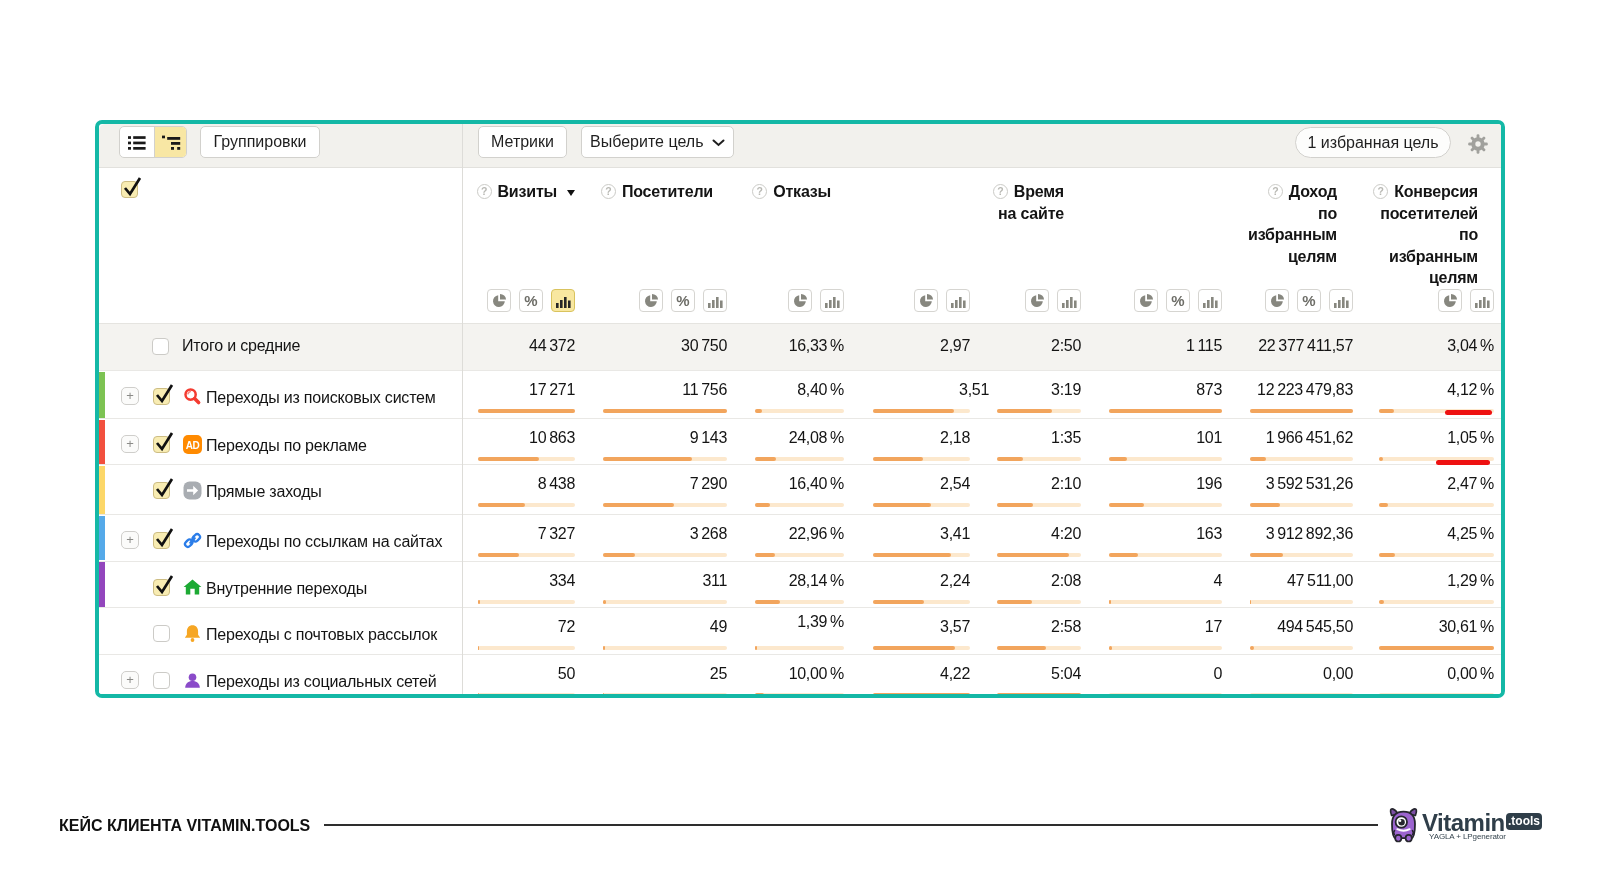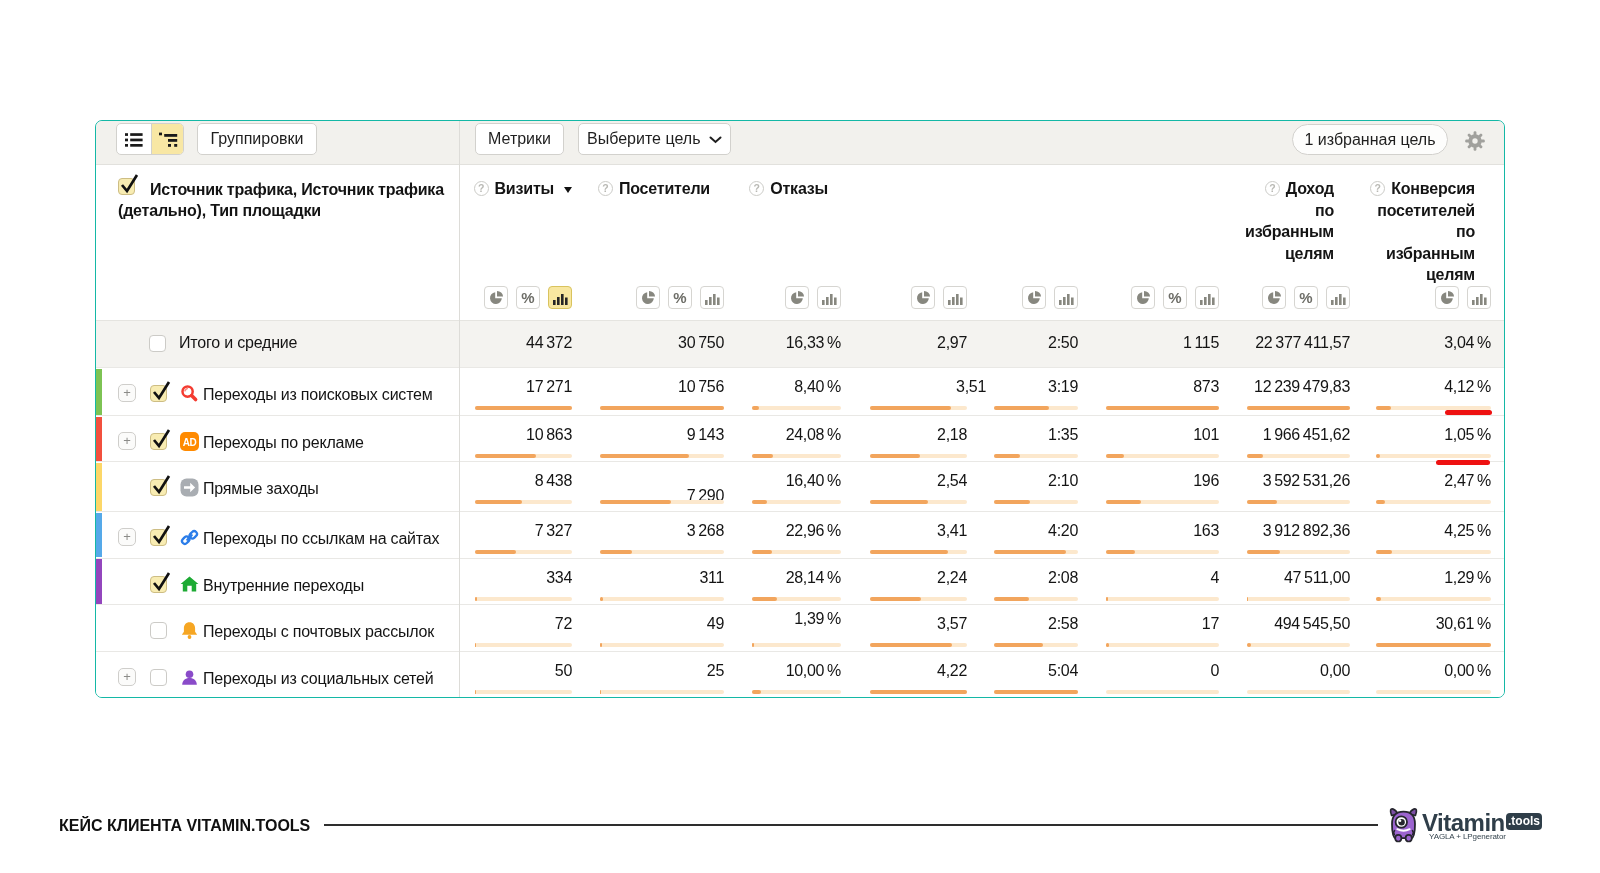--- a/index.html
+++ b/index.html
@@ -1,16 +1,16 @@
 <!DOCTYPE html>
 <html><head><meta charset="utf-8"><style>
 * { margin:0; padding:0; box-sizing:border-box; }
 html,body { width:1600px; height:873px; background:#fff; font-family:"Liberation Sans", sans-serif; position:relative; overflow:hidden; }
 .abs { position:absolute; }
-#panel { position:absolute; left:95px; top:120px; width:1410px; height:578px; border:1px solid #14b8a6; border-radius:7px; background:#fff; overflow:hidden; }
+#panel { position:absolute; left:95px; top:120px; width:1410px; height:578px; border:4px solid #14b8a6; border-radius:7px; background:#fff; overflow:hidden; }
 #toolbar { position:absolute; left:0; top:0; width:1408px; height:44px; background:#f2f1ed; border-bottom:1px solid #e2e1dd; border-radius:6px 6px 0 0; }
 .vline { position:absolute; left:363px; top:0; width:1px; height:576px; background:#dddcd8; z-index:4; }
 .btn { position:absolute; background:#fff; border:1px solid #d2d1cd; border-radius:5px; font-size:16px; color:#1f1f1f; text-align:center; }
 .seg { position:absolute; left:20px; top:2px; width:68px; height:32px; border:1px solid #d2d1cd; border-radius:5px; background:#fff; overflow:hidden; }
 .seg .half { position:absolute; top:0; width:34px; height:32px; }
 .seg .h2 { left:34px; background:#f8e7a4; border-left:1px solid #d2d1cd; }
 .totrow { position:absolute; left:0; top:199px; width:1408px; height:47px; background:#f4f3f0; border-top:1px solid #e5e4e0; }
 .drow { position:absolute; left:0; width:1408px; border-top:1px solid #e9e8e5; background:#fff; }
 .stripe { position:absolute; left:-1px; width:7px; }
 .plus { position:absolute; left:22px; width:18px; height:18px; border:1px solid #cfcecb; border-radius:5px; background:#fbfbfa; color:#8b8b88; font-size:13px; line-height:16px; text-align:center; }
@@ -76,24 +76,24 @@
         <rect x="8.6" y="0.2" width="2.8" height="5" rx="1.2" fill="#a1a19d" transform="rotate(315 10 10)"></rect>
         <circle cx="10" cy="10" r="6.7" fill="#a1a19d"></circle>
         <circle cx="10" cy="10" r="2.7" fill="#f2f1ed"></circle>
       </svg>
     </div>
     <div class="cb on" style="left:22px;top:57px">
       <svg class="cbk" width="22" height="24" viewBox="0 0 22 24">
         <polyline points="4,13 9,19 19,3" fill="none" stroke="#111" stroke-width="2.7"></polyline>
       </svg>
     </div>
-    <div class="abs" style="left:22px;top:58px;width:336px;font-size:16px;letter-spacing:-0.2px;font-weight:bold;line-height:21px;color:#141414"><span style="display:inline-block;width:32px"></span>Источник трафика, Источник трафика (детально), Тип площадки</div>
     <div class="hdr" style="left:256px;top:57px;width:220px"><span class="qm">?</span>Визиты<span class="caret"></span></div>
     <div class="hdr" style="left:408px;top:57px;width:220px;padding-right:14px"><span class="qm">?</span>Посетители</div>
     <div class="hdr" style="left:525px;top:57px;width:220px;padding-right:13px"><span class="qm">?</span>Отказы</div>
+    <div class="hdr" style="left:762px;top:57px;width:220px;padding-right:17px"><span class="qm">?</span>Время<br>на сайте</div>
     <div class="hdr" style="left:1034px;top:57px;width:220px;padding-right:16px"><span class="qm">?</span>Доход<br>по<br>избранным<br>целям</div>
     <div class="hdr" style="left:1175px;top:57px;width:220px;padding-right:16px"><span class="qm">?</span>Конверсия<br>посетителей<br>по<br>избранным<br>целям</div>
     <div class="cbtn" style="left:388px;top:165px">
       <svg width="16" height="16" viewBox="0 0 16 16">
         <path d="M7.2 2.2 A5.9 5.9 0 1 0 13.8 8.2 L7.2 8.2 Z" fill="#87877f"></path>
         <path d="M9 0.9 A6.2 6.2 0 0 1 15.1 6.6 L9 6.6 Z" fill="#87877f"></path>
       </svg>
     </div>
     <div class="cbtn" style="left:420px;top:165px">
       <span class="pcticon">%</span>
@@ -236,41 +236,41 @@
       <div class="icon" style="top:16px"><svg width="19" height="19" viewBox="0 0 19 19">
           <circle cx="7.6" cy="7.6" r="5.1" fill="none" stroke="#f43b30" stroke-width="2.5"></circle>
           <path d="M5 6.7 A3.4 3.4 0 0 1 7.3 4.4" fill="none" stroke="#f88b84" stroke-width="1.6" stroke-linecap="round"></path>
           <line x1="11.6" y1="11.6" x2="15.6" y2="15.6" stroke="#f43b30" stroke-width="3.6" stroke-linecap="round"></line>
         </svg></div>
       <div class="lbl" style="top:17px">Переходы из поисковых систем</div>
       <div class="num" style="left:316px;top:9px;width:160px">17 271</div>
       <div class="bar" style="left:379px;top:38px;width:97px">
         <div class="fill" style="width:97px"></div>
       </div>
-      <div class="num" style="left:468px;top:9px;width:160px">10 756</div>
+      <div class="num" style="left:468px;top:9px;width:160px">11 756</div>
       <div class="bar" style="left:504px;top:38px;width:124px">
         <div class="fill" style="width:124px"></div>
       </div>
       <div class="num" style="left:585px;top:9px;width:160px">8,40 %</div>
       <div class="bar" style="left:656px;top:38px;width:89px">
         <div class="fill" style="width:7px"></div>
       </div>
       <div class="num" style="left:730px;top:9px;width:160px">3,51</div>
       <div class="bar" style="left:774px;top:38px;width:97px">
         <div class="fill" style="width:81px"></div>
       </div>
       <div class="num" style="left:822px;top:9px;width:160px">3:19</div>
       <div class="bar" style="left:898px;top:38px;width:84px">
         <div class="fill" style="width:55px"></div>
       </div>
       <div class="num" style="left:963px;top:9px;width:160px">873</div>
       <div class="bar" style="left:1010px;top:38px;width:113px">
         <div class="fill" style="width:113px"></div>
       </div>
-      <div class="num" style="left:1094px;top:9px;width:160px">12 239 479,83</div>
+      <div class="num" style="left:1094px;top:9px;width:160px">12 223 479,83</div>
       <div class="bar" style="left:1151px;top:38px;width:103px">
         <div class="fill" style="width:103px"></div>
       </div>
       <div class="num" style="left:1235px;top:9px;width:160px">4,12 %</div>
       <div class="bar" style="left:1280px;top:38px;width:115px">
         <div class="fill" style="width:15px"></div>
       </div>
     </div>
     <div class="drow" style="top:294px;height:46px">
       <div class="stripe" style="top:0.5px;height:44px;background:#f2503e"></div>
@@ -327,21 +327,21 @@
       </div>
       <div class="icon" style="top:16px"><svg width="19" height="19" viewBox="0 0 19 19">
           <rect x="0.5" y="0.5" width="18" height="18" rx="6" fill="#a9adb2"></rect>
           <path d="M4 8.2 h6.2 v-3.4 l4.9 4.7 l-4.9 4.7 v-3.4 h-6.2 z" fill="#fff"></path>
         </svg></div>
       <div class="lbl" style="top:17px">Прямые заходы</div>
       <div class="num" style="left:316px;top:9px;width:160px">8 438</div>
       <div class="bar" style="left:379px;top:38px;width:97px">
         <div class="fill" style="width:47px"></div>
       </div>
-      <div class="num" style="left:468px;top:24px;width:160px">7 290</div>
+      <div class="num" style="left:468px;top:9px;width:160px">7 290</div>
       <div class="bar" style="left:504px;top:38px;width:124px">
         <div class="fill" style="width:71px"></div>
       </div>
       <div class="num" style="left:585px;top:9px;width:160px">16,40 %</div>
       <div class="bar" style="left:656px;top:38px;width:89px">
         <div class="fill" style="width:15px"></div>
       </div>
       <div class="num" style="left:711px;top:9px;width:160px">2,54</div>
       <div class="bar" style="left:774px;top:38px;width:97px">
         <div class="fill" style="width:58px"></div>

